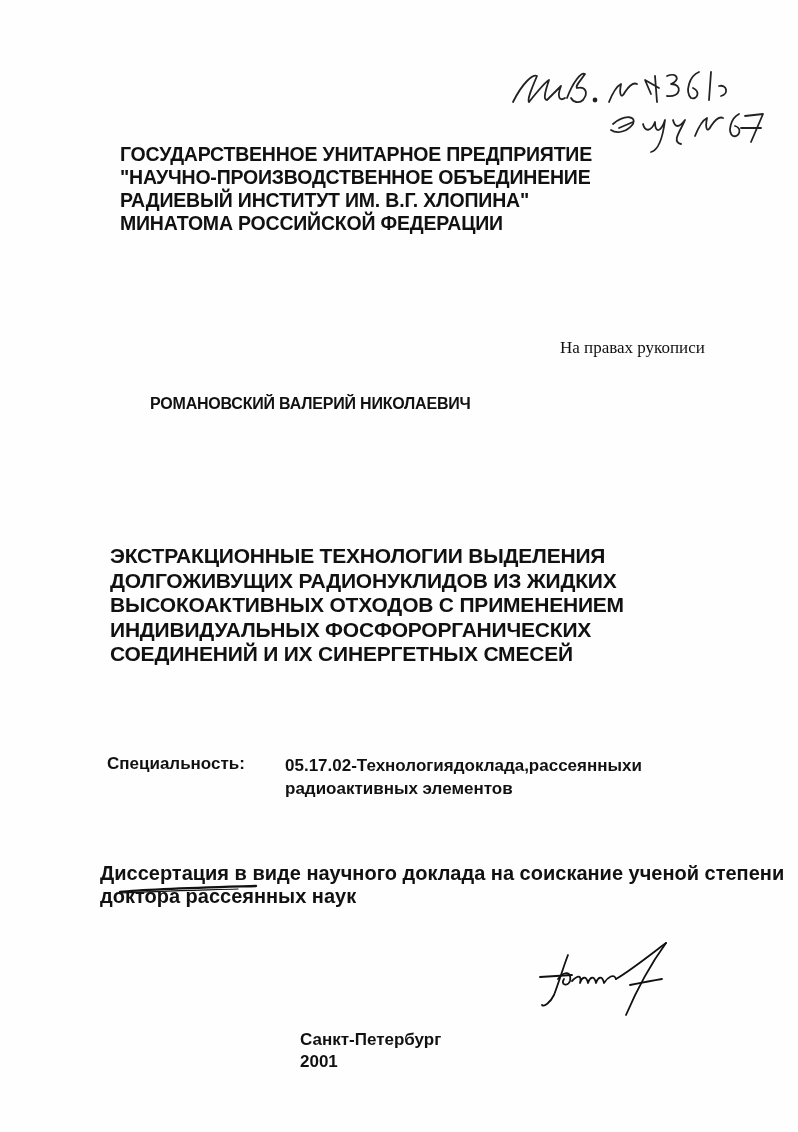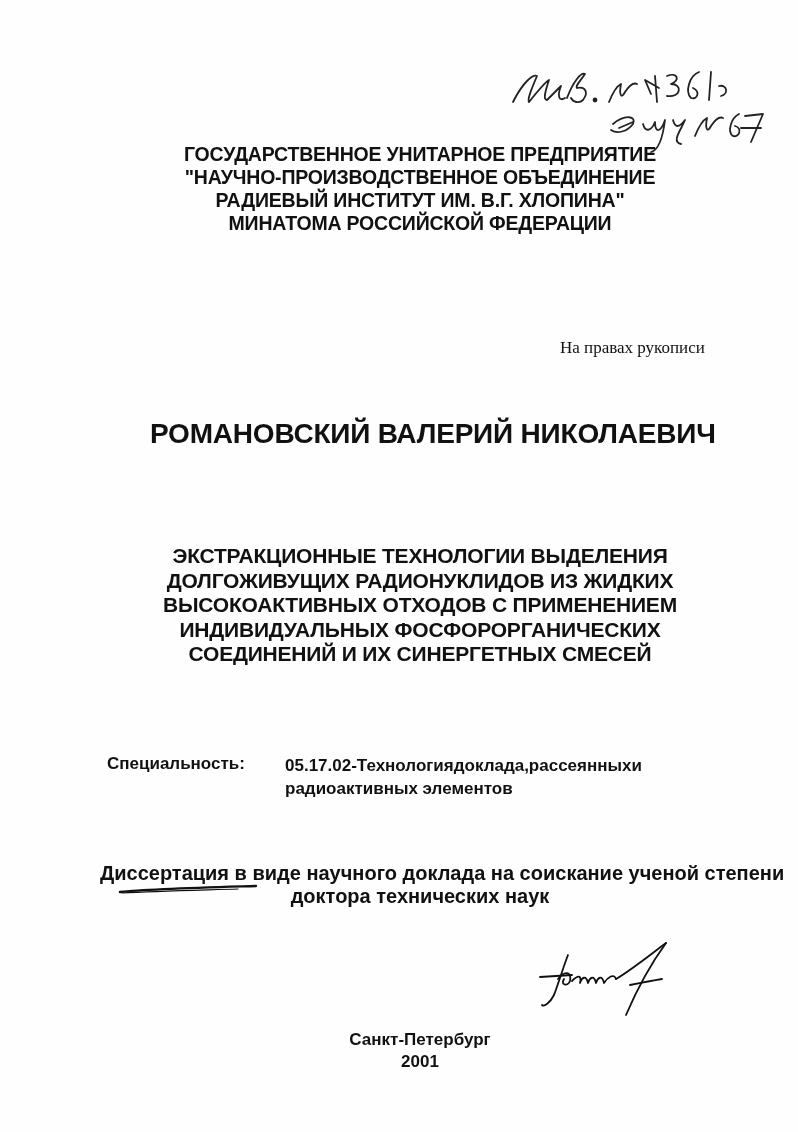--- a/index.html
+++ b/index.html
@@ -2,30 +2,30 @@
 <html><head>
 <meta charset="utf-8">
 <style>
   html, body { margin: 0; padding: 0; background: #ffffff; }
   body { width: 798px; height: 1132px; position: relative; overflow: hidden; color: #111; }
   .page { position: absolute; left: 0; top: 0; width: 798px; height: 1132px; background: #fefefe; }
   .abs { position: absolute; }
   .sans-b { font-family: "Liberation Sans", "DejaVu Sans", sans-serif; font-weight: bold; }
   .serif { font-family: "Liberation Serif", "DejaVu Serif", serif; margin-top: 40px; }
   .serif-b { font-family: Liberation Sans, sans-serif; font-weight: bold; }
-  .center { text-align: center; }
+  .center { text-align: left; }
 
   .handwriting { left: 505px; top: 62px; width: 260px; height: 95px; }
 
   .org { left: 120px; top: 143px; width: 600px; font-size: 19.5px; line-height: 23px; letter-spacing: -0.2px; }
   .org div { white-space: nowrap; }
 
   .rights { left: 560px; top: 298px; font-size: 17px; white-space: nowrap; }
 
-  .author { left: 150px; top: 418px; width: 560px; font-size: 28px; letter-spacing: -0.2px; white-space: nowrap; }
+  .author { left: 150px; top: 395px; width: 560px; font-size: 16px; letter-spacing: -0.2px; white-space: nowrap; }
 
   .title { left: 110px; top: 524px; width: 620px; font-size: 21px; line-height: 24.5px; letter-spacing: -0.2px; margin-top: 20px; }
   .title div { white-space: nowrap; }
 
   .spec-label { left: 107px; top: 754px; font-size: 17px; white-space: nowrap; }
   .spec-value { left: 285px; top: 754px; width: 453px; font-size: 17px; line-height: 23px; }
   .spec-line1 { display: flex; justify-content: flex-start; white-space: nowrap; }
 
   .diss { left: 100px; top: 862px; width: 640px; font-size: 20px; line-height: 23px; }
   .diss div { white-space: nowrap; }
@@ -91,21 +91,21 @@
       <span>Технология</span>
       <span>доклада,</span>
       <span>рассеянных</span>
       <span>и</span>
     </div>
     <div>радиоактивных элементов</div>
   </div>
 
   <div class="abs diss serif-b center">
     <div>Диссертация в виде научного доклада на соискание ученой степени</div>
-    <div>доктора технических наук</div>
+    <div>доктора рассеянных наук</div>
   </div>
   <svg class="abs underline-stroke" viewBox="0 0 140 16" fill="none" stroke="#111" stroke-linecap="round">
     <path d="M2 12 C30 9, 70 8, 138 6" stroke-width="2.4"></path>
     <path d="M4 13 C40 11, 90 10, 120 9" stroke-width="1.2"></path>
   </svg>
 
   <svg class="abs signature" viewBox="0 0 170 85" fill="none" stroke="#111" stroke-width="1.8" stroke-linecap="round" stroke-linejoin="round">
     <path d="M10 42 L42 40"></path>
     <path d="M38 20 C34 30, 30 44, 24 60 C20 68, 14 72, 12 70"></path>
     <path d="M28 44 C34 36, 42 36, 40 46 C38 52, 30 50, 34 44"></path>

